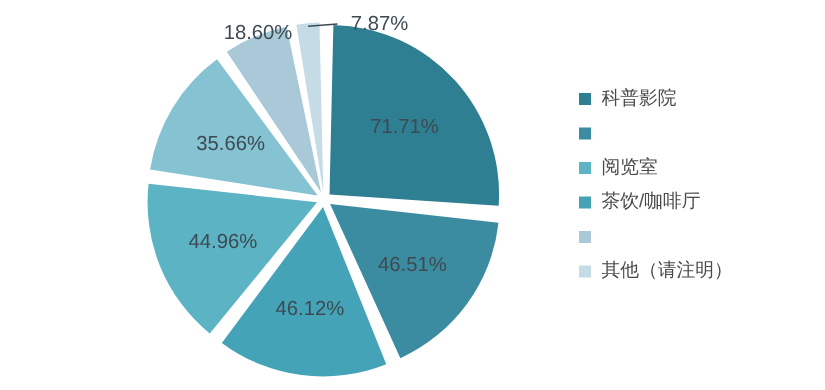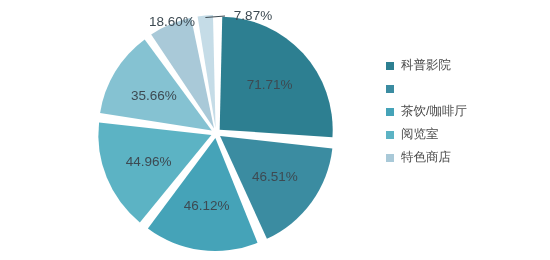--- a/index.html
+++ b/index.html
@@ -88,25 +88,28 @@
     </svg>
   <div class="legend" id="legend">
       <div class="legend-item">
         <span class="legend-swatch" style="background: rgb(45, 127, 145);"></span>
         <span class="legend-label">科普影院</span>
       </div>
       <div class="legend-item">
         <span class="legend-swatch" style="background: rgb(59, 140, 161);"></span>
       </div>
       <div class="legend-item">
+        <span class="legend-swatch" style="background: rgb(92, 179, 196);"></span>
+        <span class="legend-label">阅览室</span>
+      </div>
+      <div class="legend-item">
         <span class="legend-swatch" style="background: rgb(69, 163, 184);"></span>
         <span class="legend-label">茶饮/咖啡厅</span>
       </div>
       <div class="legend-item">
-        <span class="legend-swatch" style="background: rgb(92, 179, 196);"></span>
-        <span class="legend-label">阅览室</span>
+        <span class="legend-swatch" style="background: rgb(169, 201, 216);"></span>
       </div>
       <div class="legend-item">
-        <span class="legend-swatch" style="background: rgb(169, 201, 216);"></span>
-        <span class="legend-label">特色商店</span>
+        <span class="legend-swatch" style="background: rgb(197, 220, 231);"></span>
+        <span class="legend-label">其他（请注明）</span>
       </div>
     </div>
 </div>
 
 </body></html>

